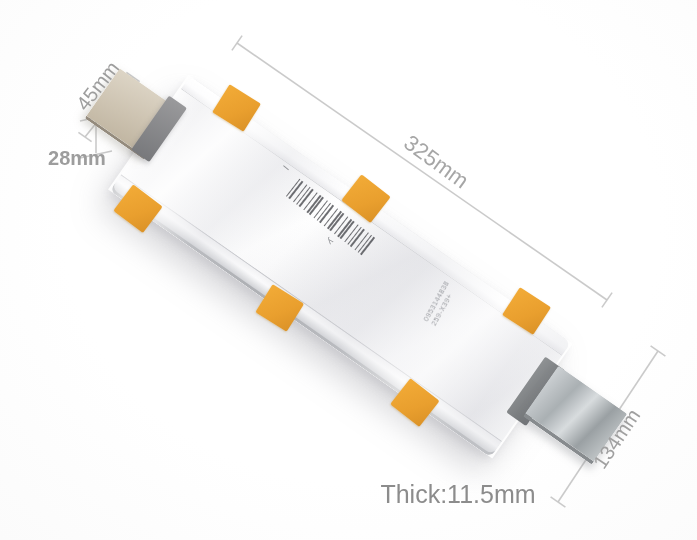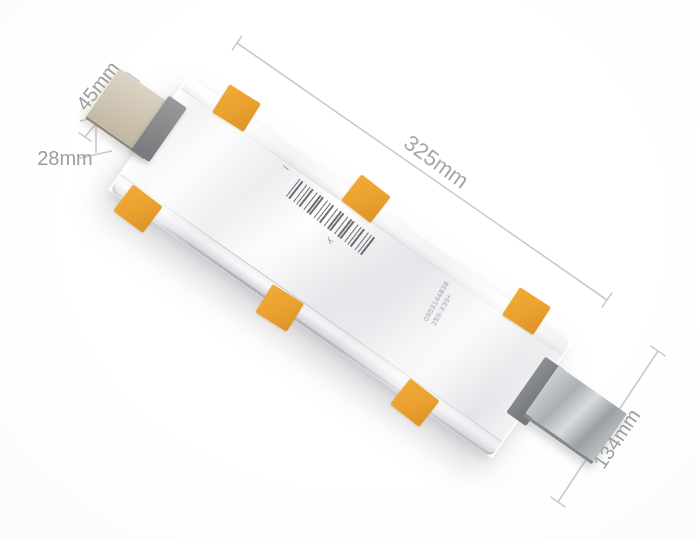--- a/index.html
+++ b/index.html
@@ -60,21 +60,21 @@
   .printmark{left:208px;top:50px;font-size:9px;color:#8e9094;transform:rotate(105deg);}
   .serial{left:322px;top:0;width:66px;height:60px;transform:rotate(-96deg);
     color:#9b9da2;font-size:7px;line-height:9px;letter-spacing:.6px;filter:blur(.25px);text-align:left;}
   .serial span{position:static;display:block;}
   
   .dims{position:absolute;left:0;top:0;pointer-events:none;}
   .dims path{stroke:#c7c7c7;stroke-width:1.6;fill:none;opacity:.95;}
   .dim-label{position:absolute;color:#9d9d9d;white-space:nowrap;
     transform:translate(-50%,-50%) rotate(var(--r,0deg));}
   .lab-45  {left:98px; top:86px; --r:-52deg;font-size:20px;}
-  .lab-28  {left:65px; top:158px;font-size:20px;}
+  .lab-28  {left:77px; top:158px;font-size:20px;font-weight:bold;}
   .lab-325 {left:436px;top:162px;--r:36deg;font-size:22px;color:#a6a6a6;}
   .lab-134 {left:617px;top:439px;--r:-56deg;font-size:20px;color:#a0a0a0;}
   .lab-thick{left:458px;top:494px;font-size:25px;color:#8c8c8c;}
 </style>
 </head>
 <body>
 
 <div class="stage">
 
   <svg class="dims" width="697" height="540" viewBox="0 0 697 540">
@@ -125,13 +125,14 @@
     <div class="serial">
       <span>0953144838</span>
       <span>259-X39+</span>
     </div>
   </div>
 
   <div class="dim-label lab-45">45mm</div>
   <div class="dim-label lab-28">28mm</div>
   <div class="dim-label lab-325">325mm</div>
   <div class="dim-label lab-134">134mm</div>
+  <div class="dim-label lab-thick">Thick:11.5mm</div>
 </div>
 
 </body></html>

